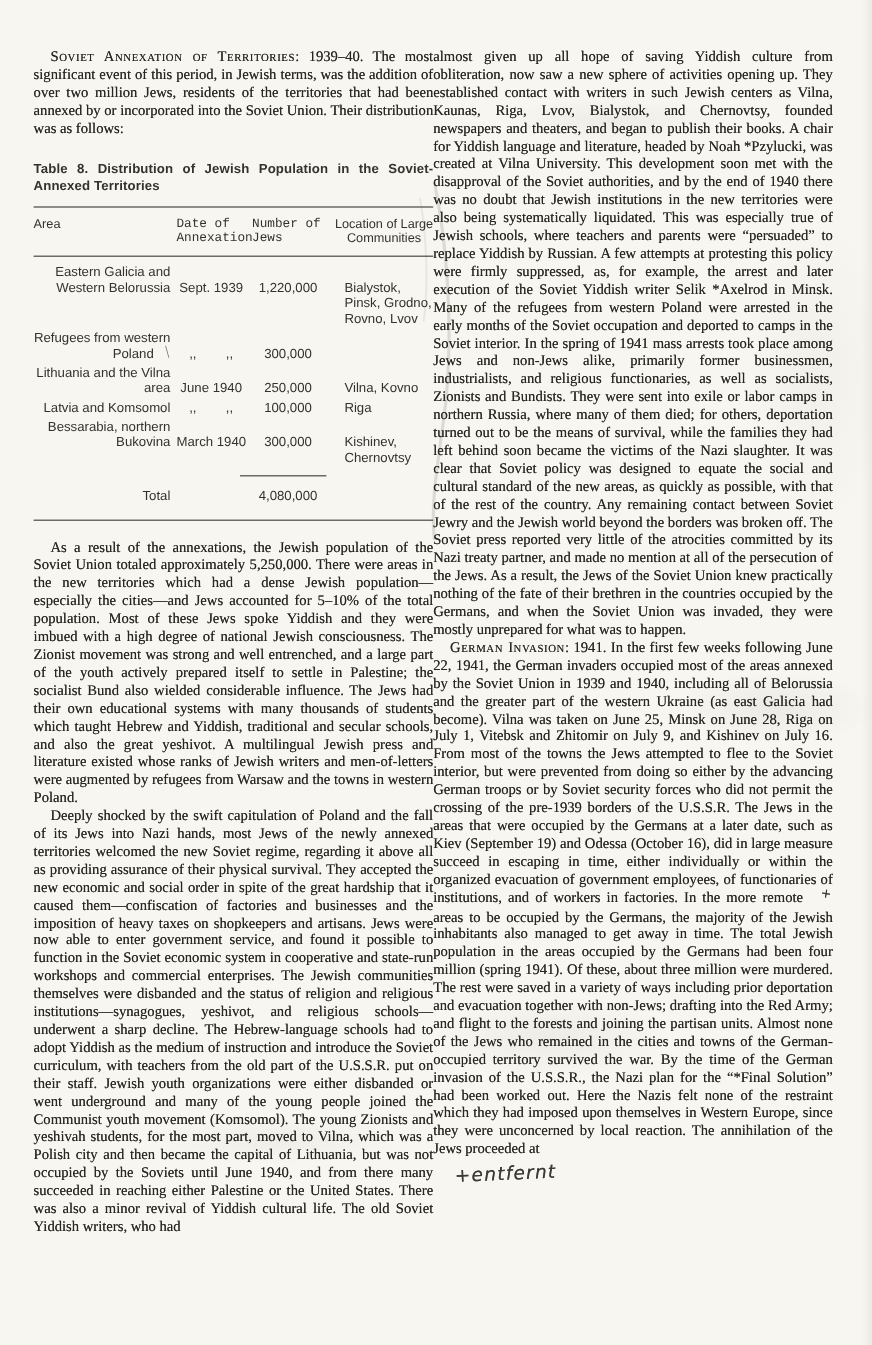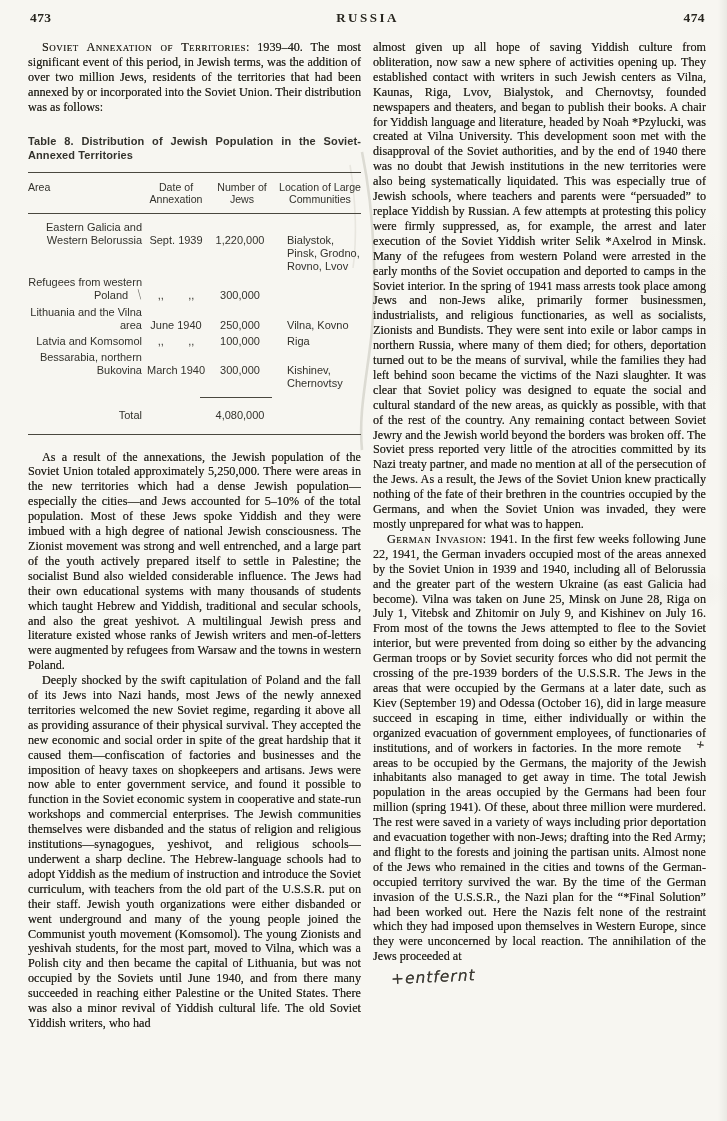--- a/index.html
+++ b/index.html
@@ -22,21 +22,21 @@
 
   .running-header{
     position:absolute;top:10px;left:30px;right:22px;height:22px;
     display:flex;justify-content:space-between;align-items:baseline;
     font-size:13.5px;font-weight:700;letter-spacing:.4px;
   }
   .running-title{font-weight:700;letter-spacing:2.5px;font-size:13px;}
 
   .columns{
     position:absolute;top:40px;left:28px;width:678px;
-    display:flex;gap:12px;
+    display:flex;
   }
   .col{width:333px;}
   p.body{
     margin:0;font-size:12.2px;line-height:14.9px;
     text-align:justify;hyphens:none;
     text-shadow:0 0 .3px rgba(40,38,31,.75);
   }
   p.indent{text-indent:14px;}
   .sc{font-variant:small-caps;letter-spacing:.5px;}
 
@@ -46,21 +46,21 @@
     font-family:"Liberation Sans", sans-serif;
     color:#33322c;
   }
   .caption{
     font-size:11px;font-weight:700;line-height:14.5px;text-align:justify;
     margin-bottom:9px;letter-spacing:.1px;
   }
   .tbl{border-top:1.5px solid #4a483f;border-bottom:1.5px solid #4a483f;padding-bottom:12px;}
   .trow{display:grid;grid-template-columns:114px 58px 64px 1fr;column-gap:5px;font-size:11px;line-height:13px;}
   .thead{border-bottom:1.5px solid #4a483f;padding:8px 0 7px 0;font-size:10.6px;line-height:12.5px;}
-  .th-date,.th-num{text-align:center;}
+  .th-date,.th-num{font-family:Liberation Mono, monospace;}
   .th-loc{text-align:center;}
   .brow{margin-top:3px;}
   .c-area{padding-left:13px;text-indent:-13px;text-align:right;}
   .c-date{text-align:center;white-space:pre;}
   .c-num{text-align:center;padding-right:4px;}
   .c-loc{padding-left:8px;}
   .two .c-date,.two .c-num,.two .c-loc{padding-top:13px;}
   .partial-rule{margin:7px 0 0 172px;width:72px;border-top:1.2px solid #4a483f;}
   .total-row{margin-top:11px;}
   .first-brow{margin-top:7px;}
@@ -91,25 +91,20 @@
   <div class="smudge s3"></div>
   <div class="smudge s4"></div>
   <div class="smudge s5"></div>
   <div class="edge-right"></div>
 
   <svg class="fold" width="727" height="1121">
     <path d="M 362 152 C 375 215 378 295 369 355 C 364 392 359 420 362 450" fill="none" stroke="#d3d1c8" stroke-width="2.6" opacity="0.75"></path>
     <path d="M 350 165 C 356 200 357 240 353 268" fill="none" stroke="#dedcd3" stroke-width="1.6" opacity="0.6"></path>
   </svg>
 
-  <div class="running-header">
-    <span>473</span>
-    <span class="running-title">RUSSIA</span>
-    <span>474</span>
-  </div>
 
   <div class="columns">
 
     <div class="col">
       <p class="body indent"><span class="sc">Soviet Annexation of Territories</span><span>: 1939–40. The most significant event of this period, in Jewish terms, was the addition of over two million Jews, residents of the territories that had been annexed by or incorporated into the Soviet Union. Their distribution was as follows:</span></p>
 
       <div class="tablewrap">
         <div class="caption">Table 8. Distribution of Jewish Population in the Soviet-Annexed Territories</div>
         <div class="tbl">
           <div class="trow thead">

